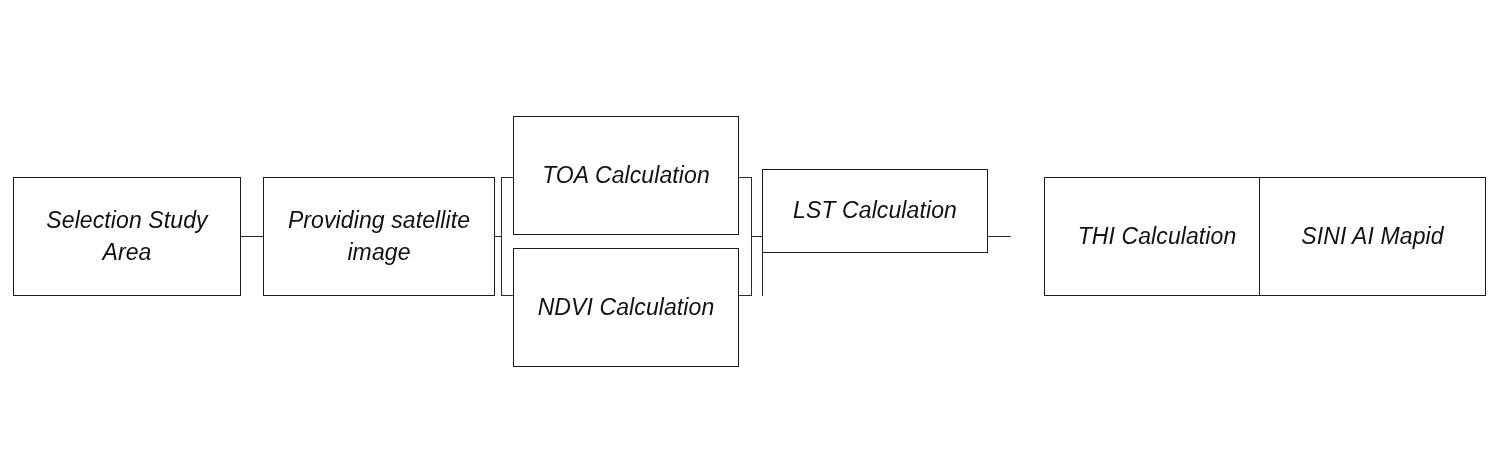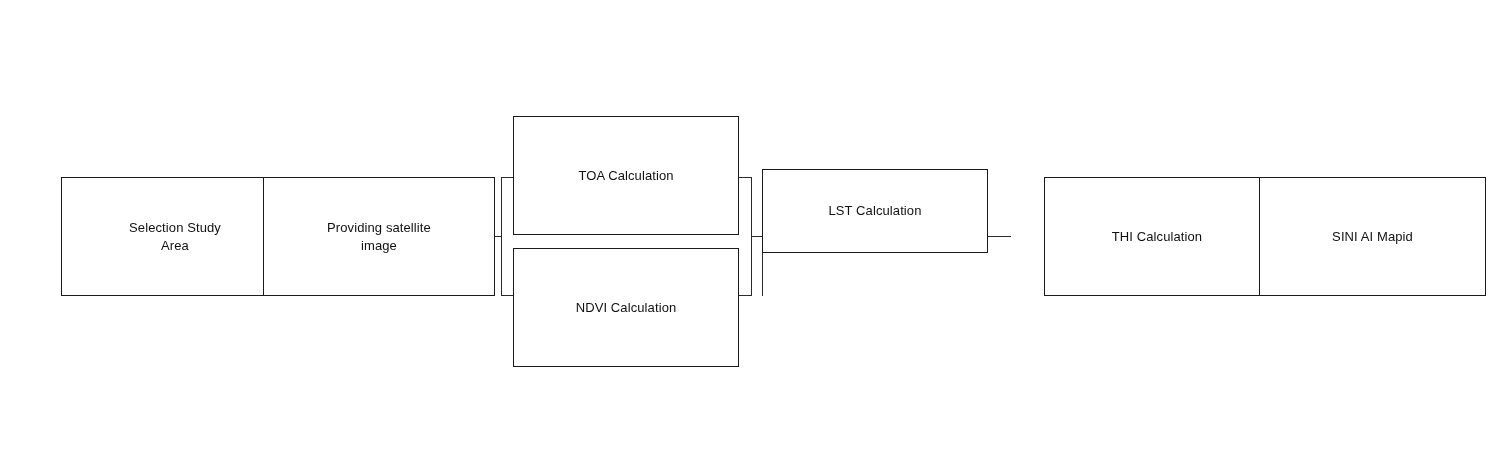--- a/index.html
+++ b/index.html
@@ -20,21 +20,22 @@
     box-sizing: border-box;
     border: 1.4px solid #1a1a1a;
     background: #ffffff;
     display: flex;
     align-items: center;
     justify-content: center;
     text-align: center;
     z-index: 3;
   }
   .node-label {
-    font-size: 13px;
+    font-style: italic;
+    font-size: 23px;
     line-height: 1.38;
     color: #111111;
     letter-spacing: 0.1px;
     padding: 0 10px;
     white-space: pre-line;
   }
   .conn {
     position: absolute;
     background: #2b2b2b;
     z-index: 1;
@@ -66,21 +67,21 @@
   <div class="conn v" style="left:751px; top:177px; height:119px;"></div>
 
   <div class="conn v" style="left:762px; top:177px; height:119px;"></div>
 
   <div class="conn h" style="left:751px; top:236px; width:13px;"></div>
 
   <div class="conn h" style="left:988px; top:236px; width:23px;"></div>
 
   <div class="conn h" style="left:1236px; top:236px; width:24px;"></div>
 
-  <div class="node" style="left:13px; top:177px; width:228px; height:119px;margin-left:48px;">
+  <div class="node" style="left:13px; top:177px; width:228px; height:119px;">
     <span class="node-label">Selection Study
 Area</span>
   </div>
 
   <div class="node" style="left:263px; top:177px; width:232px; height:119px;">
     <span class="node-label">Providing satellite
 image</span>
   </div>
 
   <div class="node" style="left:513px; top:116px; width:226px; height:119px;">

